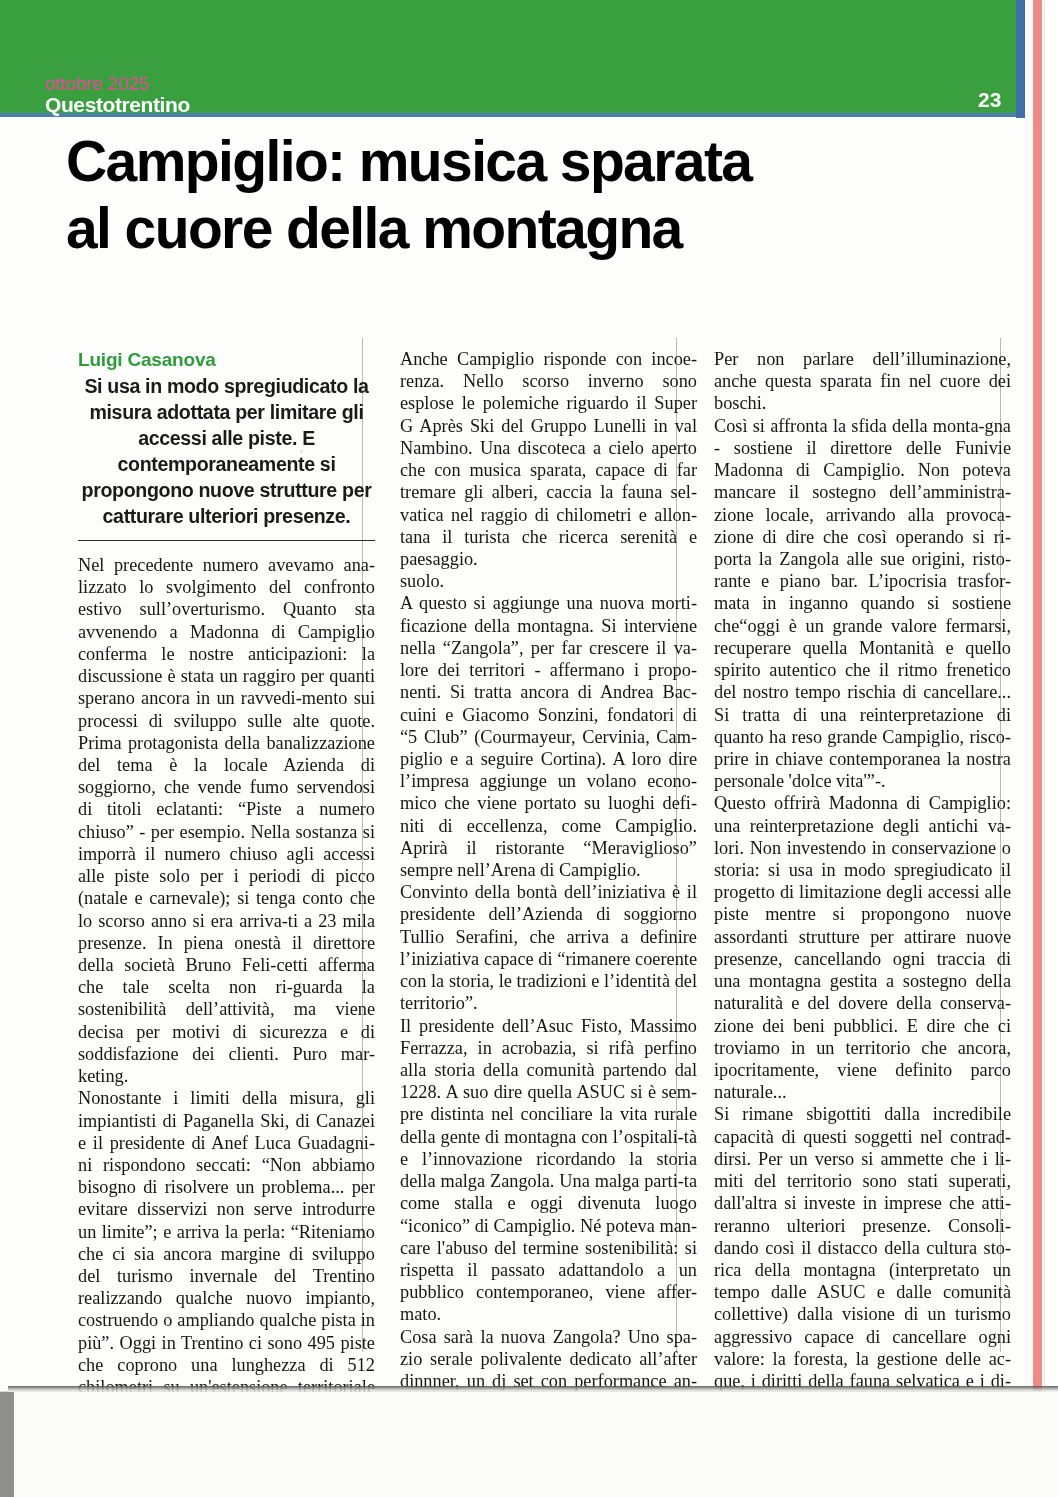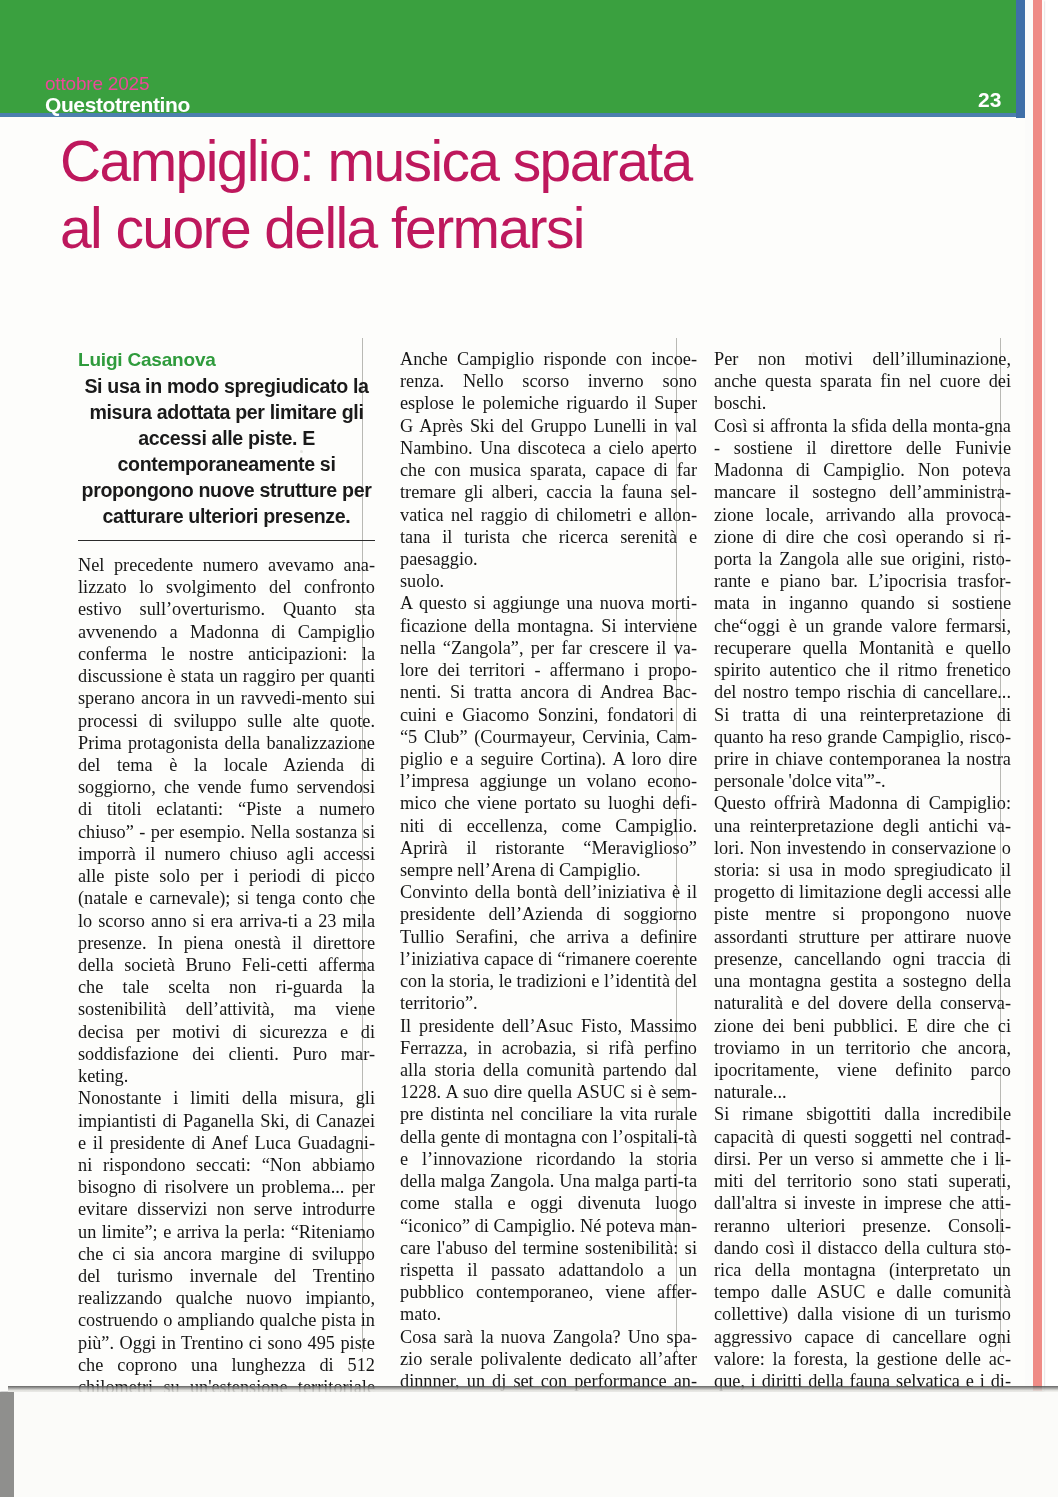--- a/index.html
+++ b/index.html
@@ -122,26 +122,26 @@
     color: #ffffff;
     font-family: "Liberation Sans", sans-serif;
     font-weight: 700;
     font-size: 21px;
     margin-top: 12px;
   }
 
   
   .headline {
     position: absolute;
-    left: 60px;
+    left: 66px;
     top: 128px;
     width: 900px;
-    color: #be185d;
-    font-family: "Liberation Sans", sans-serif;
-    font-weight: 400;
+    color: #000000;
+    font-family: "Liberation Sans", sans-serif;
+    font-weight: 700;
     font-size: 57px;
     line-height: 1.17;
     letter-spacing: -1.6px;
   }
   .headline .l2 { display: block; }
 
   
   .colrule {
     position: absolute;
     top: 338px;
@@ -221,21 +221,21 @@
   <div class="masthead-edge-white"></div>
   <div class="masthead-edge-red"></div>
   <div class="masthead-underline"></div>
 
   <div class="brand">Questotrentino</div>
   <div class="issue-date">ottobre 2025</div>
   <div class="page-number">23</div>
 
   <div class="headline">
     <span class="l1">Campiglio: musica sparata</span>
-    <span class="l2">al cuore della fermarsi</span>
+    <span class="l2">al cuore della montagna</span>
   </div>
 
   <div class="colrule r1"></div>
   <div class="colrule r2"></div>
   <div class="colrule r3"></div>
 
   <div class="col c1">
     <div class="byline">Luigi Casanova</div>
     <div class="standfirst">Si usa in modo spregiudicato la misura adottata per limitare gli accessi alle piste. E contemporaneamente si propongono nuove strutture per catturare ulteriori presenze.</div>
     <hr class="hr">
@@ -246,21 +246,21 @@
   <div class="col c2">
     <p class="para">Anche Campiglio risponde con incoe-renza. Nello scorso inverno sono esplose le polemiche riguardo il Super G Après Ski del Gruppo Lunelli in val Nambino. Una discoteca a cielo aperto che con musica sparata, capace di far tremare gli alberi, caccia la fauna sel-vatica nel raggio di chilometri e allon-tana il turista che ricerca serenità e paesaggio.</p>
     <p class="para">suolo.</p>
     <p class="para">A questo si aggiunge una nuova morti-ficazione della montagna. Si interviene nella “Zangola”, per far crescere il va-lore dei territori - affermano i propo-nenti. Si tratta ancora di Andrea Bac-cuini e Giacomo Sonzini, fondatori di “5 Club” (Courmayeur, Cervinia, Cam-piglio e a seguire Cortina). A loro dire l’impresa aggiunge un volano econo-mico che viene portato su luoghi defi-niti di eccellenza, come Campiglio. Aprirà il ristorante “Meraviglioso” sempre nell’Arena di Campiglio.</p>
     <p class="para">Convinto della bontà dell’iniziativa è il presidente dell’Azienda di soggiorno Tullio Serafini, che arriva a definire l’iniziativa capace di “rimanere coerente con la storia, le tradizioni e l’identità del territorio”.</p>
     <p class="para">Il presidente dell’Asuc Fisto, Massimo Ferrazza, in acrobazia, si rifà perfino alla storia della comunità partendo dal 1228. A suo dire quella ASUC si è sem-pre distinta nel conciliare la vita rurale della gente di montagna con l’ospitali-tà e l’innovazione ricordando la storia della malga Zangola. Una malga parti-ta come stalla e oggi divenuta luogo “iconico” di Campiglio. Né poteva man-care l'abuso del termine sostenibilità: si rispetta il passato adattandolo a un pubblico contemporaneo, viene affer-mato.</p>
     <p class="para">Cosa sarà la nuova Zangola? Uno spa-zio serale polivalente dedicato all’after dinnner, un dj set con performance an-che dal vivo. Un’area riservata alla so-lita musica invadente, chiassosa, po-vera di accordi, semplificata per sca-tenare gambe e invitare al consumo.</p>
   </div>
 
   <div class="col c3">
-    <p class="para">Per non motivi dell’illuminazione, anche questa sparata fin nel cuore dei boschi.</p>
+    <p class="para">Per non parlare dell’illuminazione, anche questa sparata fin nel cuore dei boschi.</p>
     <p class="para">Così si affronta la sfida della monta-gna - sostiene il direttore delle Funivie Madonna di Campiglio. Non poteva mancare il sostegno dell’amministra-zione locale, arrivando alla provoca-zione di dire che così operando si ri-porta la Zangola alle sue origini, risto-rante e piano bar. L’ipocrisia trasfor-mata in inganno quando si sostiene che“oggi è un grande valore fermarsi, recuperare quella Montanità e quello spirito autentico che il ritmo frenetico del nostro tempo rischia di cancellare... Si tratta di una reinterpretazione di quanto ha reso grande Campiglio, risco-prire in chiave contemporanea la nostra personale 'dolce vita'”-.</p>
     <p class="para">Questo offrirà Madonna di Campiglio: una reinterpretazione degli antichi va-lori. Non investendo in conservazione o storia: si usa in modo spregiudicato il progetto di limitazione degli accessi alle piste mentre si propongono nuove assordanti strutture per attirare nuove presenze, cancellando ogni traccia di una montagna gestita a sostegno della naturalità e del dovere della conserva-zione dei beni pubblici. E dire che ci troviamo in un territorio che ancora, ipocritamente, viene definito parco naturale...</p>
     <p class="para">Si rimane sbigottiti dalla incredibile capacità di questi soggetti nel contrad-dirsi. Per un verso si ammette che i li-miti del territorio sono stati superati, dall'altra si investe in imprese che atti-reranno ulteriori presenze. Consoli-dando così il distacco della cultura sto-rica della montagna (interpretato un tempo dalle ASUC e dalle comunità collettive) dalla visione di un turismo aggressivo capace di cancellare ogni valore: la foresta, la gestione delle ac-que, i diritti della fauna selvatica e i di-ritti di quanti vengono per fuggire dalla banalità delle aree urbane e trovare tracce di delicatezza, di riflessione, di immersione nel silenzio.</p>
   </div>
 
   <div class="sheet-shadow-bottom"></div>
   <div class="outside-bottom"></div>
   <div class="outside-bottom-left"></div>
 
   <div class="speck" style="left:300px;top:450px;width:3px;height:3px;"></div>

